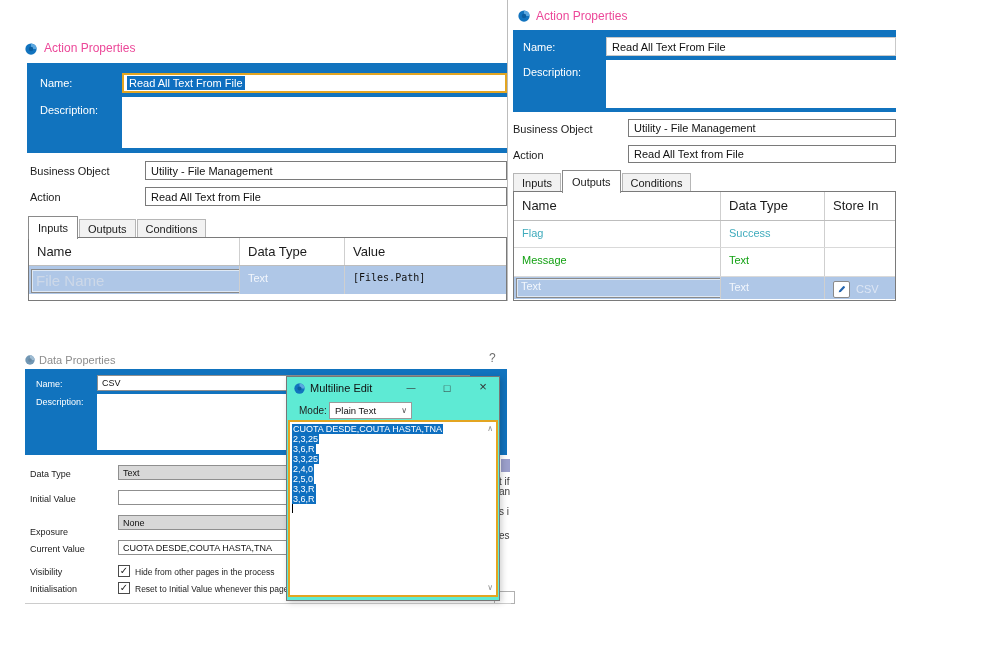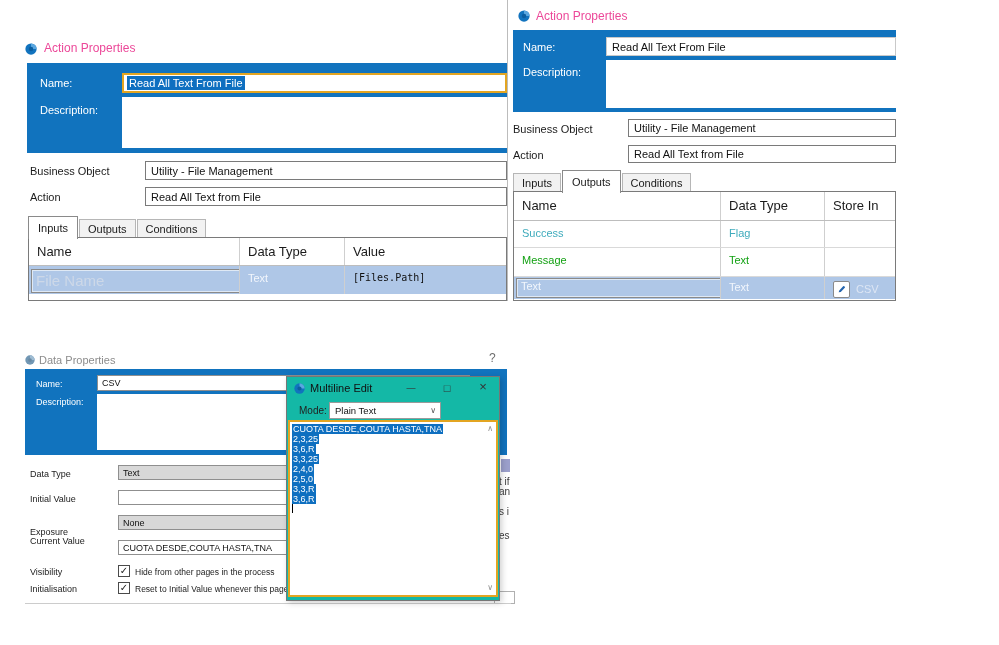--- a/index.html
+++ b/index.html
@@ -45,21 +45,21 @@
   .slbl{font-size:9px;color:#222;white-space:nowrap}
   .swlbl{font-size:9px;color:#fff;white-space:nowrap}
   .sfield{background:#fff;border:1px solid #8f8f8f;font-size:9px;color:#111;
           display:flex;align-items:center;padding-left:4px;white-space:nowrap}
   .gray{background:#D8D8D8}
   .chk{width:12px;height:12px;background:#fff;border:1px solid #4a4a4a;font-size:10px;
        line-height:10px;color:#1a1a1a;text-align:center}
   .chktxt{font-size:8.5px;color:#222;white-space:nowrap}
   .frag{font-size:10px;color:#3c3c3c;white-space:nowrap}
   .lavbox{background:#9B9FCB}
-  .win{background:#14b8a6;border:1px solid #767676;box-shadow:2px 2px 6px rgba(0,0,0,.18);z-index:5}
+  .win{background:#5eead4;border:1px solid #767676;box-shadow:2px 2px 6px rgba(0,0,0,.18);z-index:5}
   .wttl{font-size:11px;color:#111;white-space:nowrap}
   .wbtn{font-size:11px;color:#333;text-align:center;width:24px;height:16px;line-height:16px}
   .mlbl{font-size:10px;color:#222}
   .combo{background:#fff;border:1px solid #9a9a9a;font-size:9.5px;color:#111;display:flex;
          align-items:center;padding-left:5px;position:relative}
   .chev{position:absolute;right:4px;font-size:8px;color:#555;line-height:8px}
   .ta{background:#fff;border:2px solid #E3A521}
   .ln{display:table;background:#0E6FC0;color:#fff;font-size:9px;line-height:10px;
       padding:0 1px;white-space:nowrap}
   .caret{width:1px;height:9px;background:#000}
@@ -155,22 +155,22 @@
       <div class="tab">Conditions</div>
     </div>
 
     <div class="d tbl" style="left:5px;top:191px;width:383px;height:110px">
       <div class="tr g2" style="height:28px;border-bottom:1px solid #bdbdbd">
         <div class="c th">Name</div>
         <div class="c th">Data Type</div>
         <div class="c th">Store In</div>
       </div>
       <div class="tr g2" style="height:26px;border-bottom:1px solid #d9d9d9">
+        <div class="c teal">Flag</div>
         <div class="c teal">Success</div>
-        <div class="c teal">Flag</div>
         <div class="c"></div>
       </div>
       <div class="tr g2" style="height:28px;border-bottom:1px solid #d9d9d9">
         <div class="c green">Message</div>
         <div class="c green">Text</div>
         <div class="c"></div>
       </div>
       <div class="tr g2 hl" style="height:22px">
         <div class="c" style="padding:1px 0 0 2px">
           <span class="sunken wtx" style="width:200px;height:17px;padding-top:1px">Text</span>
@@ -210,21 +210,21 @@
     <span class="d slbl" style="left:30px;top:121px">Data Type</span>
     <div class="d sfield gray" style="left:118px;top:117px;width:352px;height:15px">
       <span>Text</span>
     </div>
     <span class="d slbl" style="left:30px;top:146px">Initial Value</span>
     <div class="d sfield" style="left:118px;top:142px;width:352px;height:15px"></div>
     <span class="d slbl" style="left:30px;top:179px">Exposure</span>
     <div class="d sfield gray" style="left:118px;top:167px;width:352px;height:15px">
       <span>None</span>
     </div>
-    <span class="d slbl" style="left:30px;top:188px">Current Value</span>
+    <span class="d slbl" style="left:30px;top:196px">Current Value</span>
     <div class="d sfield" style="left:118px;top:192px;width:352px;height:15px">
       <span>CUOTA DESDE,COUTA HASTA,TNA</span>
     </div>
 
     <span class="d slbl" style="left:30px;top:219px">Visibility</span>
     <span class="d chk" style="left:118px;top:217px">✓</span>
     <span class="d chktxt" style="left:135px;top:219px">Hide from other pages in the process</span>
     <span class="d slbl" style="left:30px;top:236px">Initialisation</span>
     <span class="d chk" style="left:118px;top:234px">✓</span>
     <span class="d chktxt" style="left:135px;top:236px">Reset to Initial Value whenever this page ru</span>
@@ -245,21 +245,21 @@
           <path d="M8 .5 A7.5 7.5 0 0 1 15.5 8 L8 8 Z" fill="#5AA7E0"></path>
           <circle cx="8" cy="8" r="3" fill="#0B5EA0"></circle>
         </svg>
     </span>
     <span class="d wttl" style="left:23px;top:5px">Multiline Edit</span>
     <span class="d wbtn" style="left:112px;top:3px;font-size:9px">—</span>
     <span class="d wbtn" style="left:148px;top:3px">□</span>
     <span class="d wbtn" style="left:184px;top:2px;font-size:13px">×</span>
 
     <span class="d mlbl" style="left:12px;top:28px">Mode:</span>
-    <div class="d combo" style="left:42px;top:25px;width:112px;height:17px">
+    <div class="d combo" style="left:42px;top:25px;width:83px;height:17px">
       <span>Plain Text</span>
       <span class="chev">∨</span>
     </div>
 
     <div class="d ta" style="left:1px;top:43px;width:210px;height:177px">
       <div style="position:absolute;left:2px;top:2px">
         <span class="ln">CUOTA DESDE,COUTA HASTA,TNA</span>
         <span class="ln">2,3,25</span>
         <span class="ln">3,6,R</span>
         <span class="ln">3,3,25</span>

